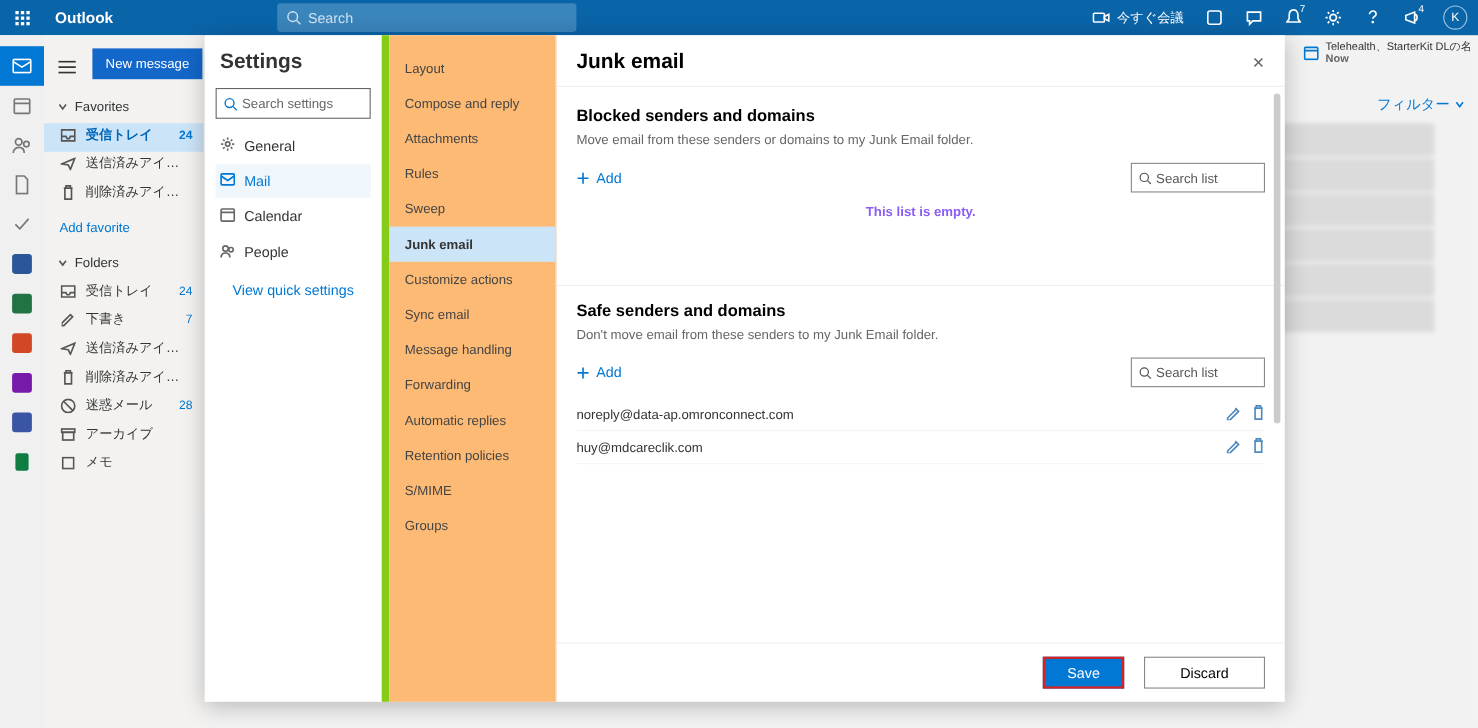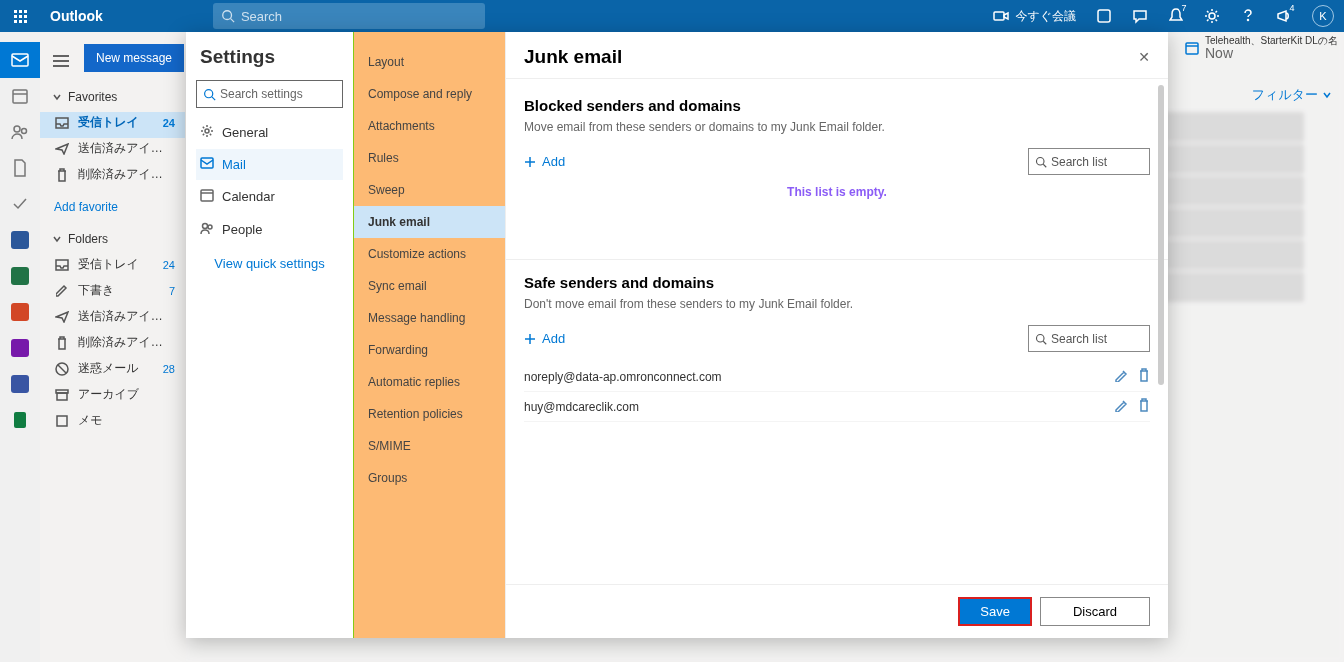--- a/index.html
+++ b/index.html
@@ -1,19 +1,19 @@
 <!DOCTYPE html>
 <html><head>
 <meta charset="utf-8">
 <style>
 * { box-sizing: border-box; margin: 0; padding: 0; }
 body { font-family: "Segoe UI", sans-serif; width: 1344px; height: 662px; overflow: hidden; position: relative; background: #f3f2f1; }
 
 
-.header { height: 32px; background: #0a64a8; display: flex; align-items: center; color: #fff; font-size: 13px; position: relative; z-index: 1; }
+.header { height: 32px; background: #0a64a8; display: flex; align-items: center; color: #fff; font-size: 13px; position: relative; z-index: 1; gap: 39px; }
 .header-left { display: flex; align-items: center; }
 .app-launcher { width: 40px; height: 32px; display: flex; align-items: center; justify-content: center; cursor: pointer; }
 .waffle { display: grid; grid-template-columns: repeat(3, 3px); grid-gap: 2px; }
 .waffle span { width: 3px; height: 3px; background: #fff; }
 .brand { padding: 0 10px; font-weight: 600; font-size: 14px; }
 .search-wrap { margin-left: 100px; }
 .search-box { width: 272px; height: 26px; background: #3a85bc; border-radius: 3px; display: flex; align-items: center; padding: 0 8px; color: #cfe2f0; }
 .search-box svg { margin-right: 6px; }
 .header-right { margin-left: auto; display: flex; align-items: center; gap: 8px; padding-right: 10px; }
 .header-icon { width: 28px; height: 32px; display: flex; align-items: center; justify-content: center; cursor: pointer; position: relative; }
@@ -44,21 +44,21 @@
 .bg-list-item { height: 30px; margin: 2px 40px 2px 10px; background: #ddd; border-radius: 2px; }
 
 
 .right-strip { position: absolute; right:0; top:36px; width:165px; height:24px; display:flex; align-items:center; gap:6px; font-size:11px; color:#333; z-index:1; padding-left:6px;}
 .right-strip .txt { line-height:1.1; }
 .filter-link { position:absolute; right:12px; top:86px; color:#0078d4; font-size:13px; z-index:1; display:flex; align-items:center; gap:4px; cursor:pointer;}
 
 
 .modal { position: absolute; left: 186px; top: 32px; width: 982px; height: 606px; background: #fff; box-shadow: 0 4px 20px rgba(0,0,0,0.25); z-index: 5; display: flex; }
 
-.settings-cat { width: 168px; border-right: 1px solid #84cc16; padding: 14px 10px; }
+.settings-cat { width: 168px; border-right: 7px solid #84cc16; padding: 14px 10px; }
 .settings-title { font-size: 19px; font-weight: 600; color: #333; margin-bottom: 12px; margin-left:4px;}
 .settings-search { width: 100%; height: 28px; border: 1px solid #666; display: flex; align-items: center; padding: 0 6px; font-size: 12px; color: #666; margin-bottom: 8px;}
 .settings-search svg{margin-right:4px;}
 .cat-item { display: flex; align-items: center; gap: 8px; padding: 8px 4px; font-size: 13px; color: #333; cursor:pointer; }
 .cat-item.active { background: #eff6fc; color: #0078d4; }
 .quick-link { color: #0078d4; text-align:center; font-size: 13px; margin-top: 10px; cursor:pointer;}
 
 .settings-sub { width: 152px; border-right: 1px solid #eee; padding-top: 14px; background: #fdba74; }
 .sub-item { padding: 9px 14px; font-size: 12px; color: #444; cursor:pointer; }
 .sub-item.active { background: #cce4f7; font-weight: 600; color: #333; }
@@ -72,21 +72,21 @@
 .section-h { font-size: 15px; font-weight: 600; margin-bottom: 6px; margin-top: 6px; }
 .section-desc { font-size: 12px; color: #666; margin-bottom: 14px; }
 .add-row { display: flex; align-items: center; margin-bottom: 10px; }
 .add-btn { color: #0078d4; font-size: 13px; display: flex; align-items: center; gap: 6px; cursor:pointer;}
 .search-list { margin-left: auto; width: 122px; height: 27px; border: 1px solid #888; display: flex; align-items: center; padding: 0 6px; font-size: 12px; color: #555; }
 .search-list svg{margin-right:4px;}
 .empty-msg { text-align: center; color: #8b5cf6; font-size: 12px; margin: 10px 0 60px 0; font-weight: bold;}
 .divider { border: none; border-top: 1px solid #eee; margin: 50px -18px 14px -18px; }
 .sender-row { display: flex; align-items: center; padding: 6px 0; font-size: 12px; color: #333; border-bottom: 1px solid #f4f4f4; }
 .sender-row .actions { margin-left: auto; display: flex; gap: 10px; color: #4e8abf; }
-.content-footer { padding: 12px 18px; border-top: 1px solid #eee; display: flex; justify-content: flex-end; gap: 8px; }
+.content-footer { padding: 12px 18px; border-top: 1px solid #eee; display: flex; justify-content: flex-end; gap: 18px; }
 .btn { padding: 6px 32px; font-size: 13px; border: 1px solid #888; background: #fff; cursor:pointer; }
 .btn-primary { background: #0078d4; color: #fff; border: 2px solid #d92020; padding: 5px 20px; }
 
 svg { stroke: currentColor; fill: none; stroke-width: 1.5; }
 .nav-col .chev { width:10px; color:#555; margin-right:6px;}
 </style>
 </head>
 <body>
 
 <div class="header">
@@ -340,21 +340,21 @@
   </div>
 </div>
 
 <div class="right-strip">
   <svg width="14" height="14" viewBox="0 0 14 14" style="stroke:#0078d4">
       <rect x="1" y="2" width="12" height="11" rx="1"></rect>
       <line x1="1" y1="5" x2="13" y2="5"></line>
     </svg>
   <div class="txt">
     <div style="font-size:10px;">Telehealth、StarterKit DLの名</div>
-    <div style="font-size:14px;color:#666;">Now</div>
+    <div style="font-size:10px;color:#666;font-weight:bold;">Now</div>
   </div>
 </div>
 <div class="filter-link">
   <span>フィルター</span>
   <svg width="10" height="10" viewBox="0 0 10 10">
       <path d="M2 3 L5 7 L8 3"></path>
     </svg>
 </div>
 
 <div class="modal">

